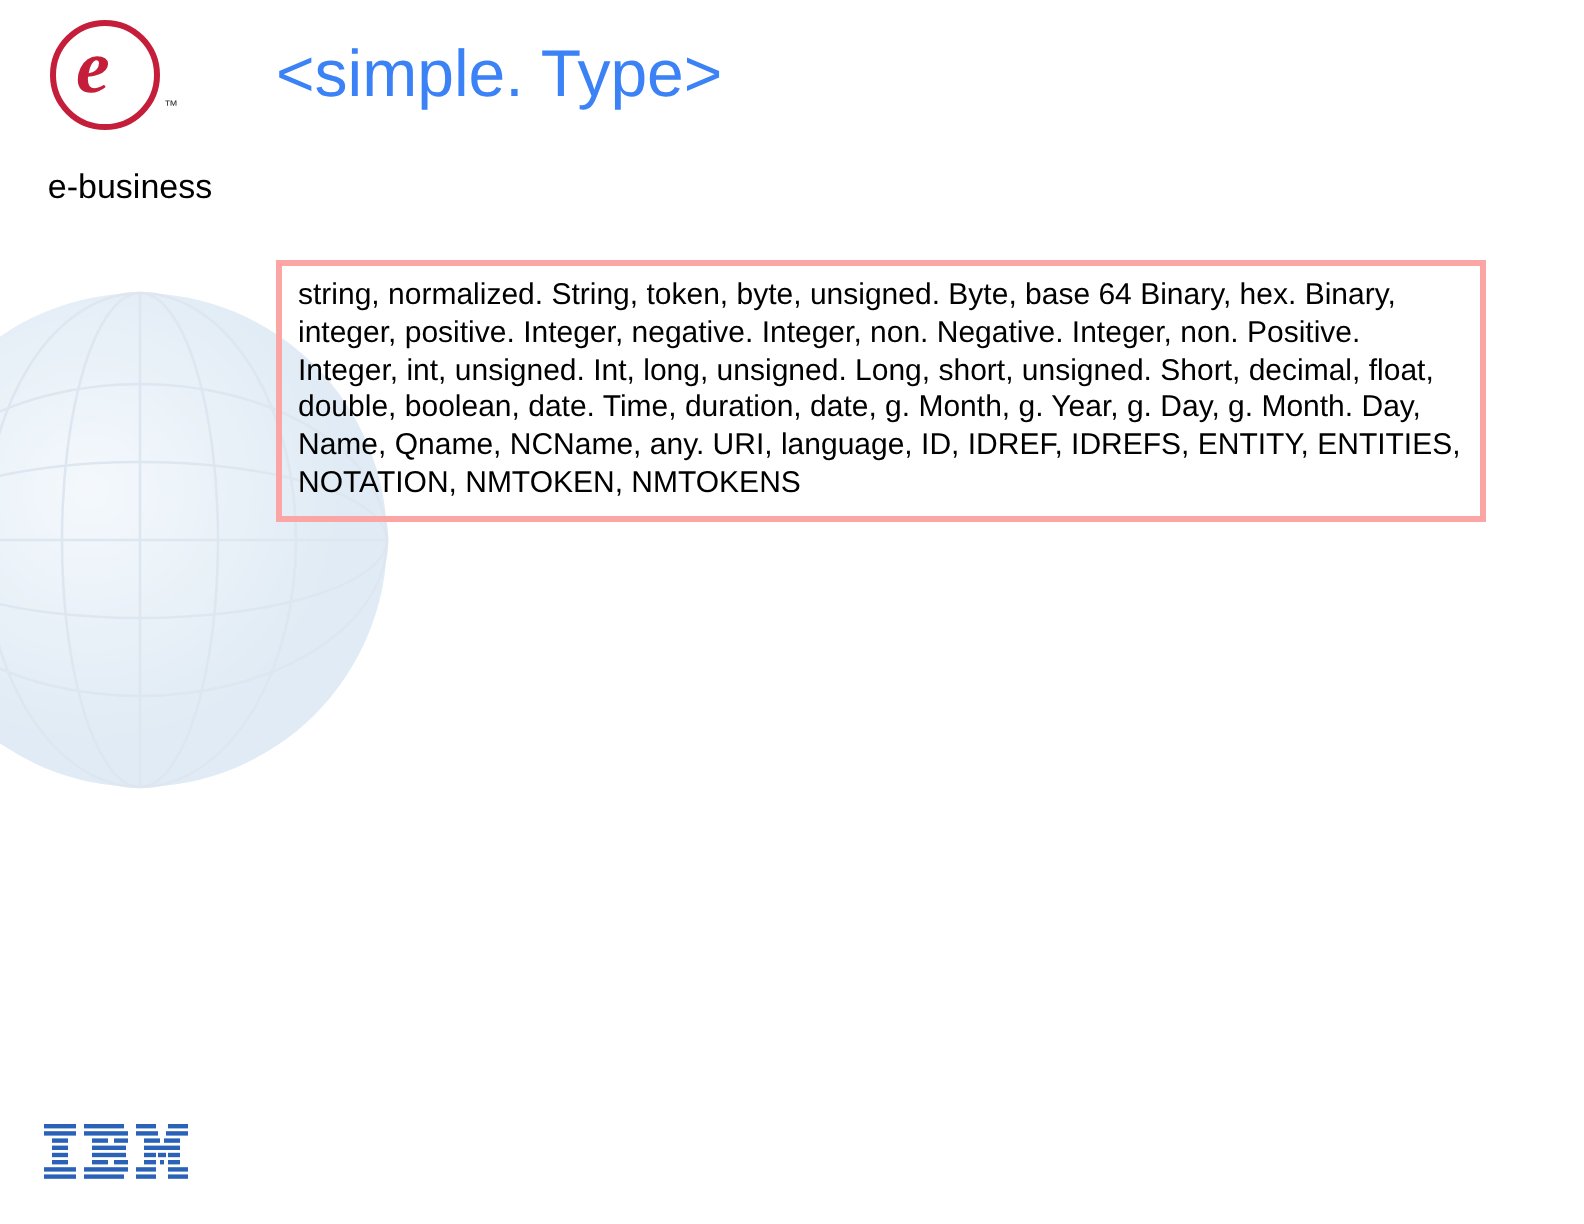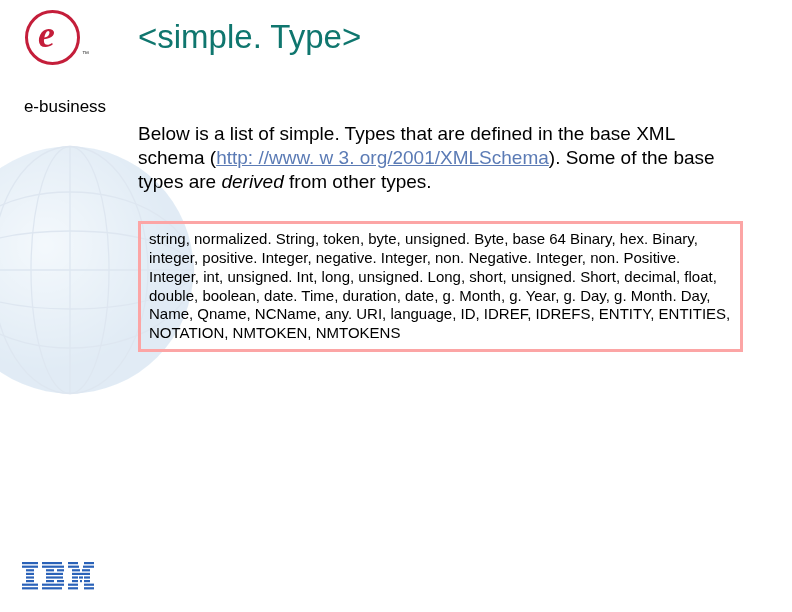--- a/index.html
+++ b/index.html
@@ -49,33 +49,33 @@
   .e-logo-tm {
     position: absolute;
     left: 62px;
     top: 40px;
     font-size: 7px;
     color: #333;
   }
   .sidebar-label {
     position: absolute;
     left: 20px;
-    top: 97px;
+    top: 84px;
     width: 90px;
     text-align: center;
     font-size: 17px;
     color: #000;
     line-height: 1.15;
   }
   .title {
     position: absolute;
     left: 138px;
     top: 18px;
     font-size: 33px;
-    color: #0f766e;
+    color: #3b82f6;
     font-family: Arial, sans-serif;
   }
   .content {
     position: absolute;
     left: 138px;
     top: 102px;
     width: 600px;
     z-index: 2;
   }
   .bullet-row {
@@ -146,23 +146,20 @@
   <div class="e-logo-e">e</div>
   <div class="e-logo-tm">™</div>
 </div>
 
 <div class="sidebar-label">e-business</div>
 
 <div class="title">&lt;simple. Type&gt;</div>
 
 <div class="content">
 
-  <div class="description">
-    <span>Below is a list of simple. Types that are defined in the base XML schema (</span><a href="#">http: //www. w 3. org/2001/XMLSchema</a><span>). Some of the base types are </span><span class="italic">derived</span><span> from other types.</span>
-  </div>
 
   <div class="types-box">string, normalized. String, token, byte, unsigned. Byte, base 64 Binary, hex. Binary, integer, positive. Integer, negative. Integer, non. Negative. Integer, non. Positive. Integer, int, unsigned. Int, long, unsigned. Long, short, unsigned. Short, decimal, float, double, boolean, date. Time, duration, date, g. Month, g. Year, g. Day, g. Month. Day, Name, Qname, NCName, any. URI, language, ID, IDREF, IDREFS, ENTITY, ENTITIES, NOTATION, NMTOKEN, NMTOKENS</div>
 </div>
 
 <svg class="ibm-logo" width="72" height="28" viewBox="0 0 72 28">
   <g fill="#2a62b8">
     <rect x="0" y="0" width="16" height="2.2"></rect>
       <rect x="0" y="3.6" width="16" height="2.2"></rect>
     <rect x="4" y="7.2" width="8" height="2.2"></rect>
       <rect x="4" y="10.8" width="8" height="2.2"></rect>

